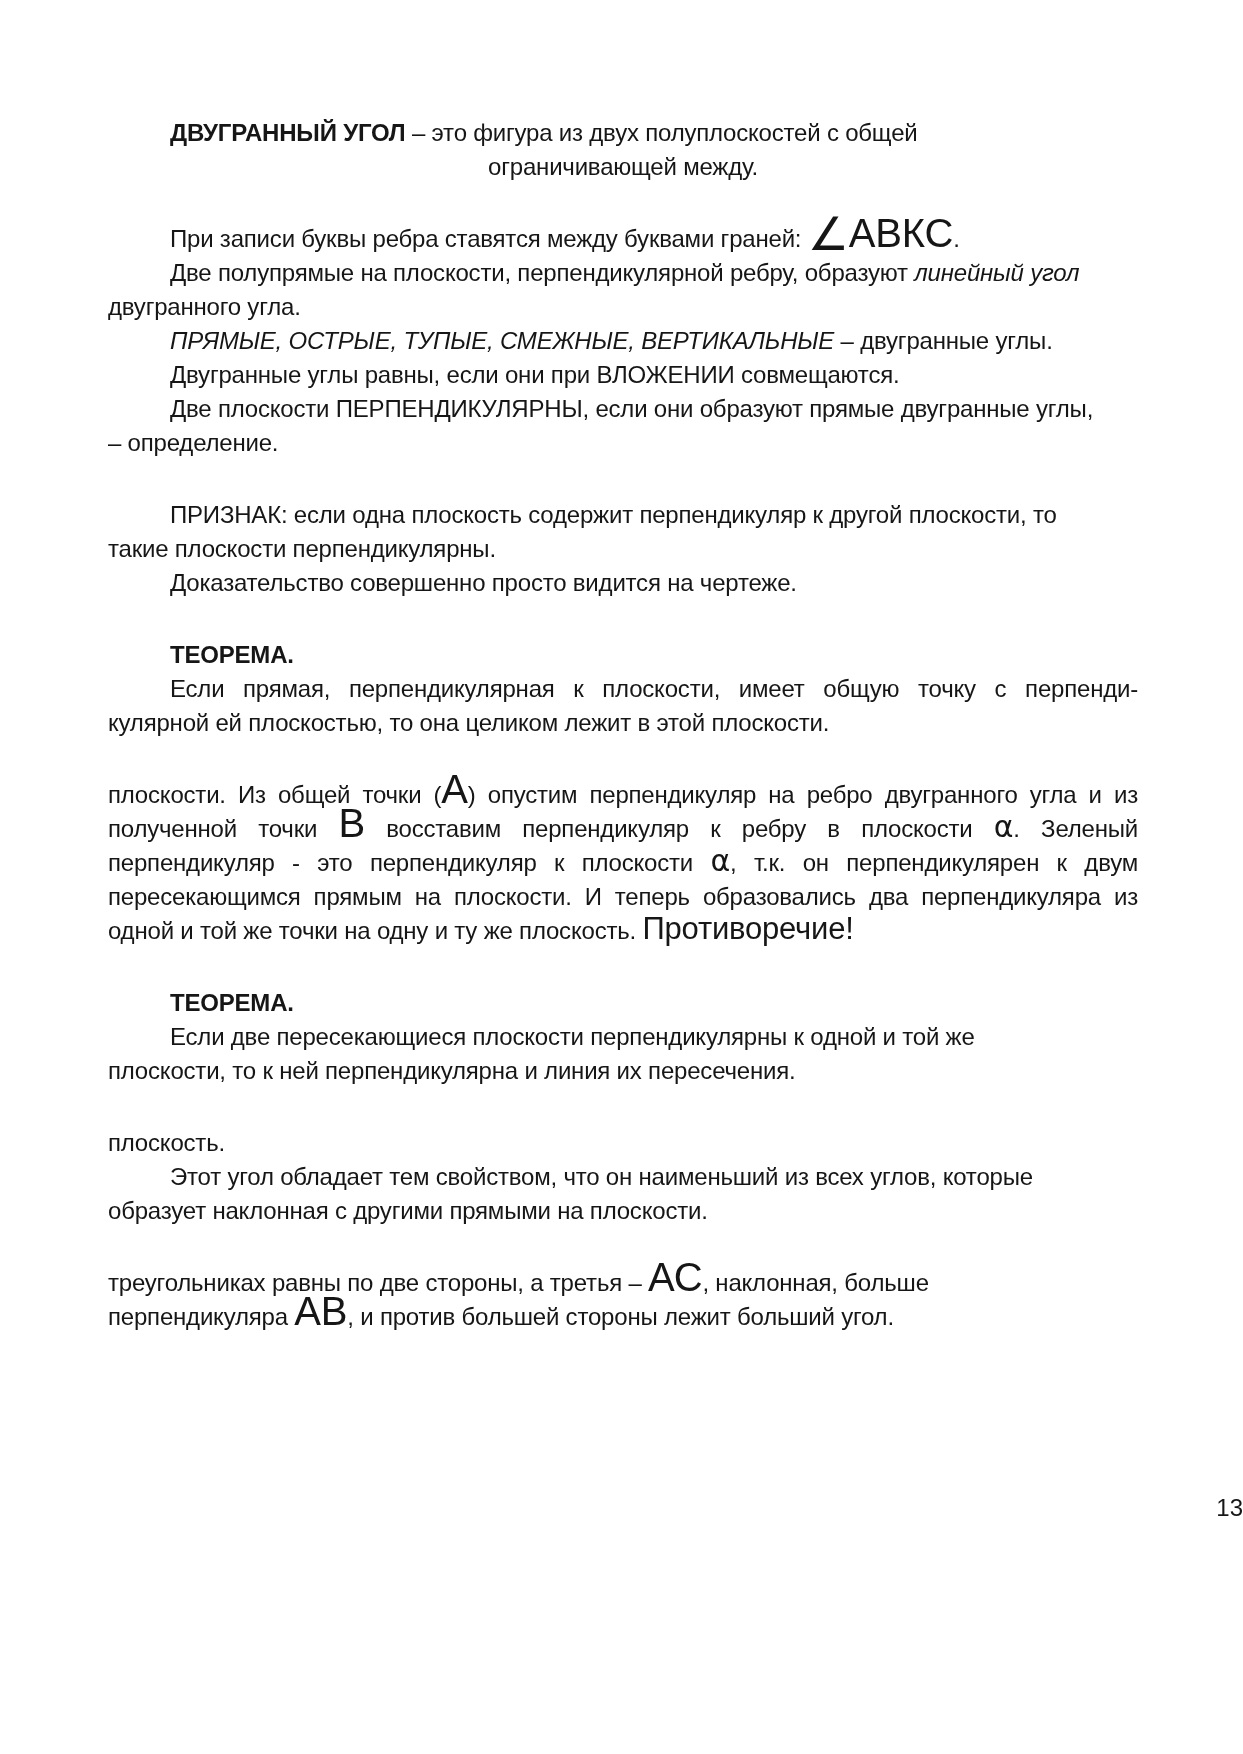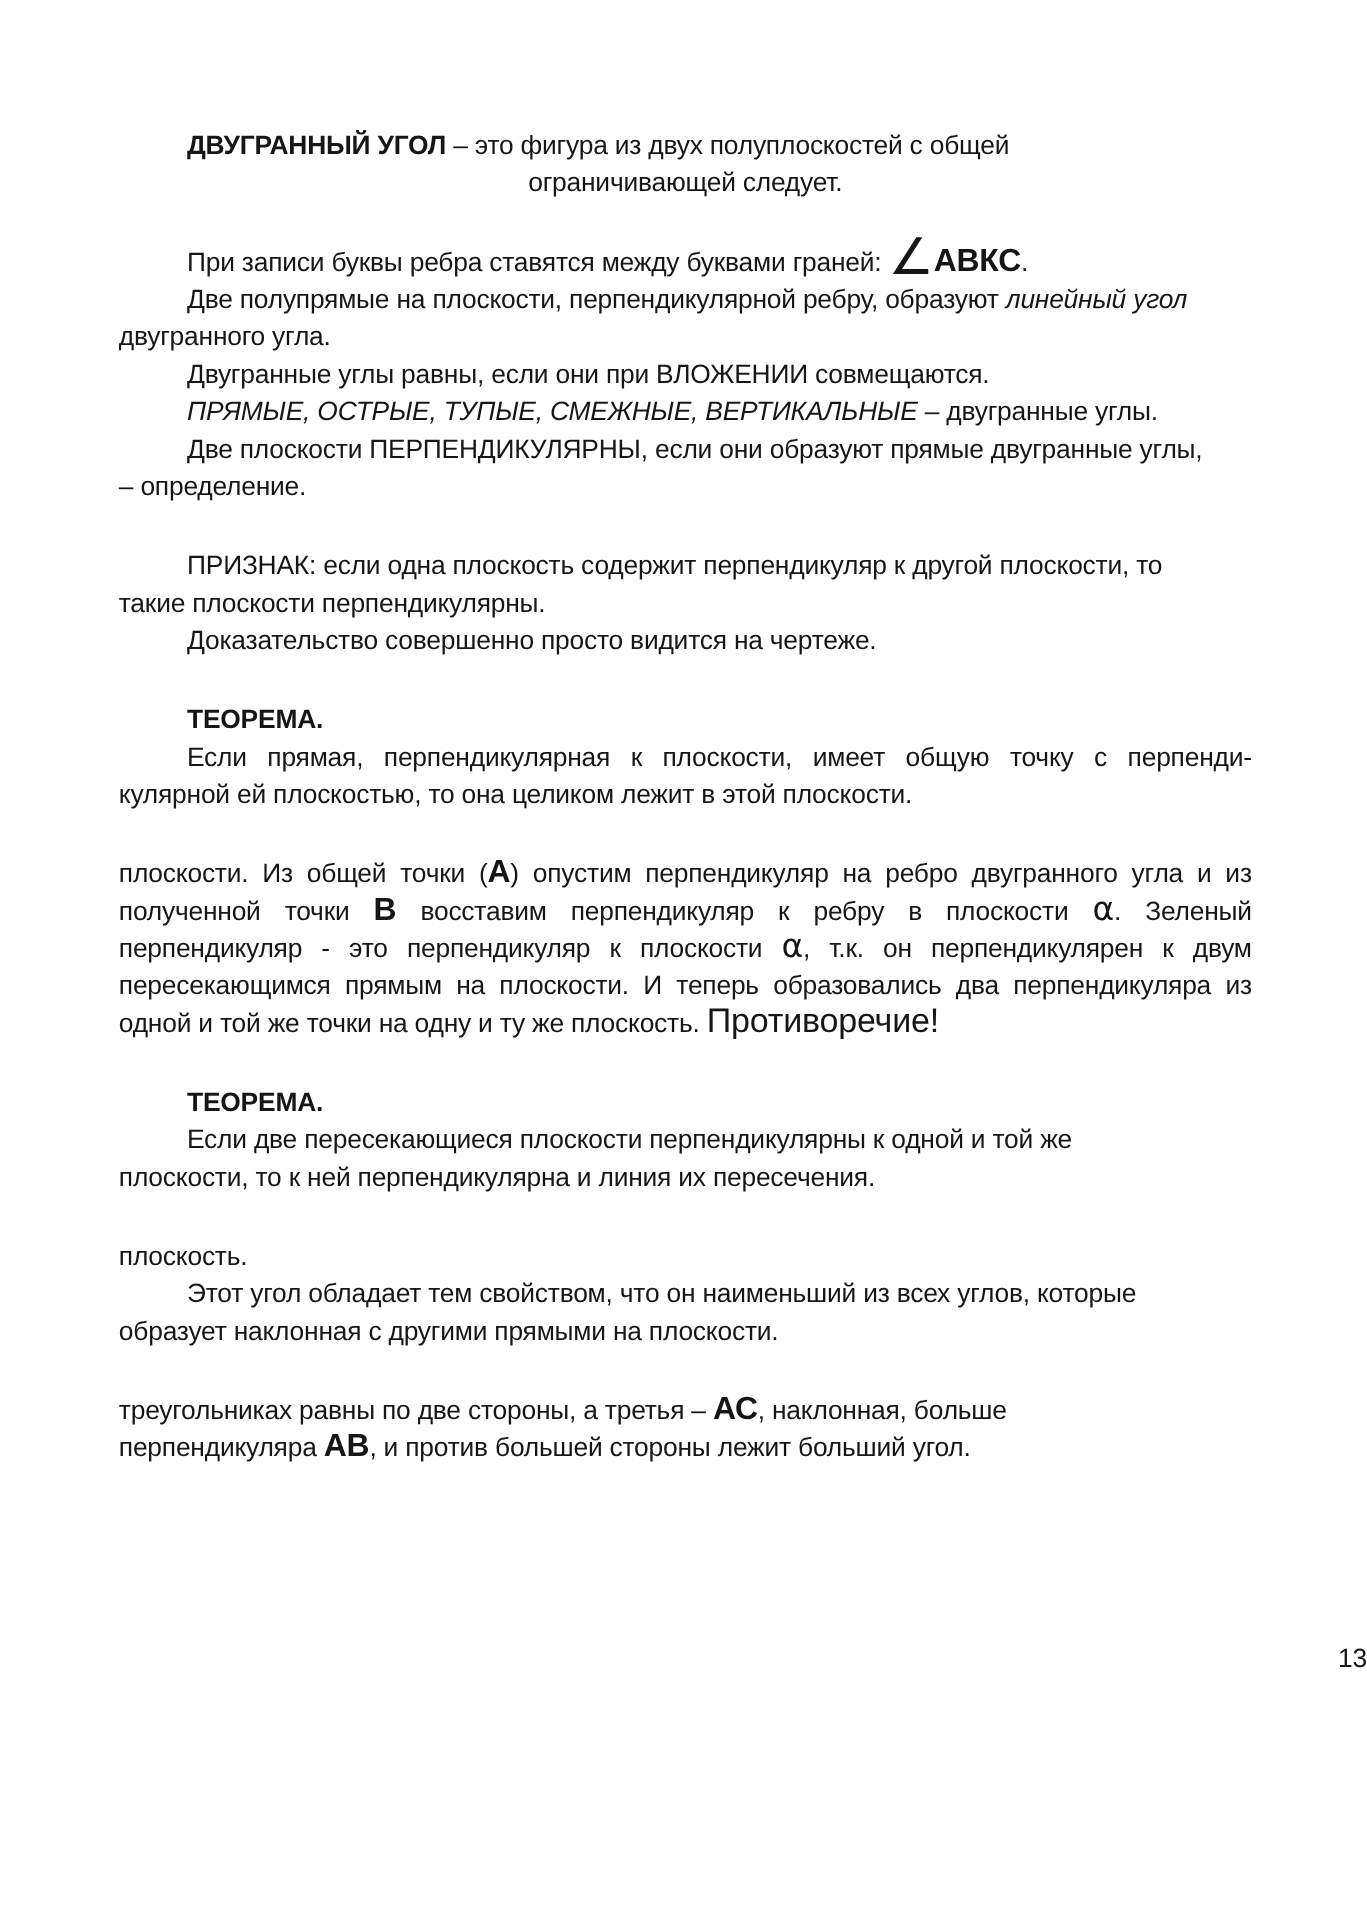--- a/index.html
+++ b/index.html
@@ -25,21 +25,21 @@
     text-align: left;
     white-space: normal;
   }
   .line.first { text-indent: 62px; }
   .line.cont  { text-indent: 0; }
   .line.center { text-align: center; text-indent: 0; }
   .line.justify { text-align: justify; text-align-last: justify; }
   .s-r { font-weight: normal; }
   .s-b { font-weight: bold; text-align: center; }
   .s-i { font-style: italic; }
-  .s-B { font-weight: bold; font-size: 29px; line-height: 0; }
+  .s-B { font-weight: normal; font-size: 40px; line-height: 0; }
   .s-L { font-size: 31px; line-height: 0; }
   .s-al {
     font-family: "DejaVu Sans", sans-serif;
     font-size: 30px; line-height: 0;
   }
   .s-ang {
     font-family: "DejaVu Sans", sans-serif;
     font-size: 46px; line-height: 0;
     vertical-align: -3px;
   }
@@ -50,34 +50,34 @@
     text-align: right;
     font-size: 24px;
   }
 </style>
 </head>
 <body>
 
 <main id="text-content">
     <div class="block">
       <div class="line first"><span class="s-b">ДВУГРАННЫЙ УГОЛ</span><span class="s-r"> –  это фигура из двух полуплоскостей с общей</span></div>
-      <div class="line center"><span class="s-r">ограничивающей следует.</span></div>
+      <div class="line center"><span class="s-r">ограничивающей между.</span></div>
     </div>
     <div class="block gap">
       <div class="line first"><span class="s-r">При записи буквы ребра ставятся между буквами граней: </span><span class="s-ang">∠</span><span class="s-B">АВКС</span><span class="s-r">.</span></div>
     </div>
     <div class="block">
       <div class="line first"><span class="s-r">Две полупрямые на плоскости, перпендикулярной ребру, образуют </span><span class="s-i">линейный угол</span></div>
       <div class="line cont"><span class="s-r">двугранного угла.</span></div>
     </div>
     <div class="block">
-      <div class="line first"><span class="s-r">Двугранные углы равны, если они при ВЛОЖЕНИИ совмещаются.</span></div>
+      <div class="line first"><span class="s-i">ПРЯМЫЕ, ОСТРЫЕ, ТУПЫЕ, СМЕЖНЫЕ, ВЕРТИКАЛЬНЫЕ</span><span class="s-r"> – двугранные углы.</span></div>
     </div>
     <div class="block">
-      <div class="line first"><span class="s-i">ПРЯМЫЕ, ОСТРЫЕ, ТУПЫЕ, СМЕЖНЫЕ, ВЕРТИКАЛЬНЫЕ</span><span class="s-r"> – двугранные углы.</span></div>
+      <div class="line first"><span class="s-r">Двугранные углы равны, если они при ВЛОЖЕНИИ совмещаются.</span></div>
     </div>
     <div class="block">
       <div class="line first"><span class="s-r">Две плоскости ПЕРПЕНДИКУЛЯРНЫ, если они образуют прямые двугранные углы,</span></div>
       <div class="line cont"><span class="s-r">– определение.</span></div>
     </div>
     <div class="block gap">
       <div class="line first"><span class="s-r">ПРИЗНАК: если одна плоскость содержит перпендикуляр к другой плоскости, то</span></div>
       <div class="line cont"><span class="s-r">такие плоскости перпендикулярны.</span></div>
     </div>
     <div class="block">

